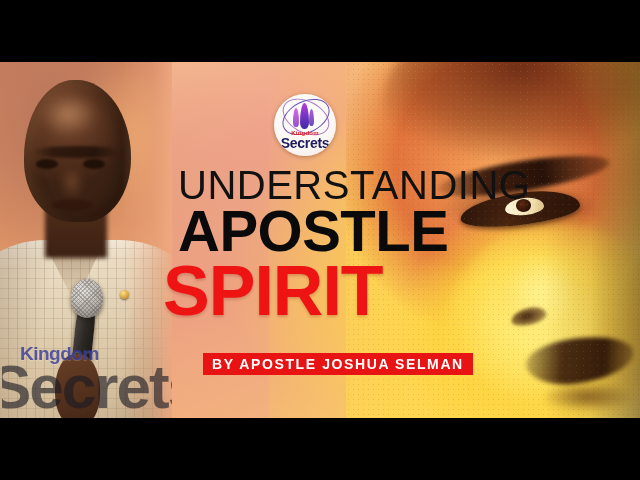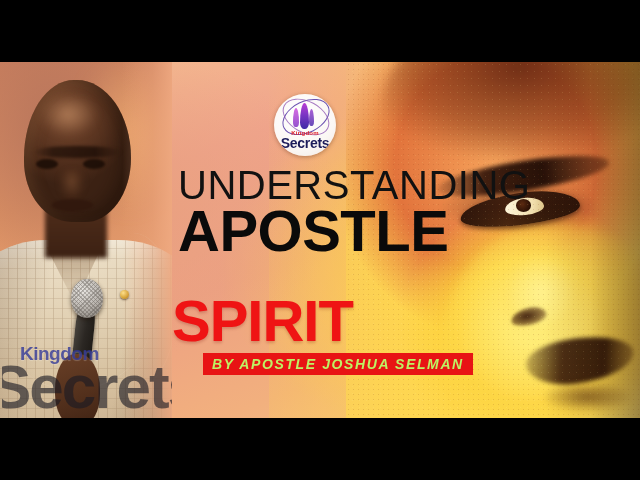--- a/index.html
+++ b/index.html
@@ -499,52 +499,50 @@
     font-size: 58px;
     font-weight: bold;
     color: #0a0a0a;
     letter-spacing: -0.5px;
     line-height: 1;
     white-space: nowrap;
     font-family: "Liberation Sans", sans-serif;
   }
   .title-line3 {
     position: absolute;
-    left: 172px;
+    left: 163px;
     top: 194px;
-    font-size: 58px;
+    font-size: 70px;
     font-weight: bold;
     color: #ef1414;
     letter-spacing: -1px;
     line-height: 1;
     white-space: nowrap;
     font-family: "Liberation Sans", sans-serif;
     text-shadow: 0 2px 3px rgba(120,10,10,0.22);
-    margin-top: 36px;
   }
   
   #byline-band {
     position: absolute;
     left: 203px;
     top: 291px;
     height: 22px;
     padding: 0 9px;
     background: #e81414;
     display: flex;
     align-items: center;
   }
   .byline-text {
     font-size: 14px;
     font-weight: bold;
-    color: #bef264;
+    color: #ffffff;
     letter-spacing: 1.6px;
     line-height: 1;
     white-space: nowrap;
     font-family: "Liberation Sans", sans-serif;
-    font-style: italic;
   }
 
   
   #watermark {
     position: absolute;
     left: 2px;
     top: 280px;
     width: 170px;
     height: 76px;
     pointer-events: none;

